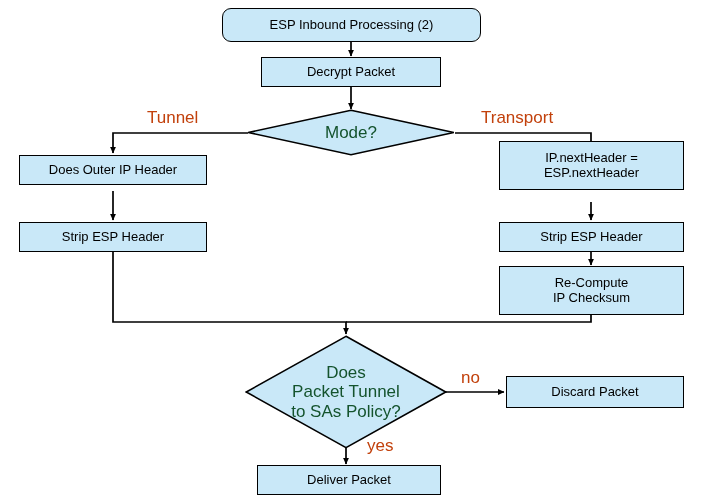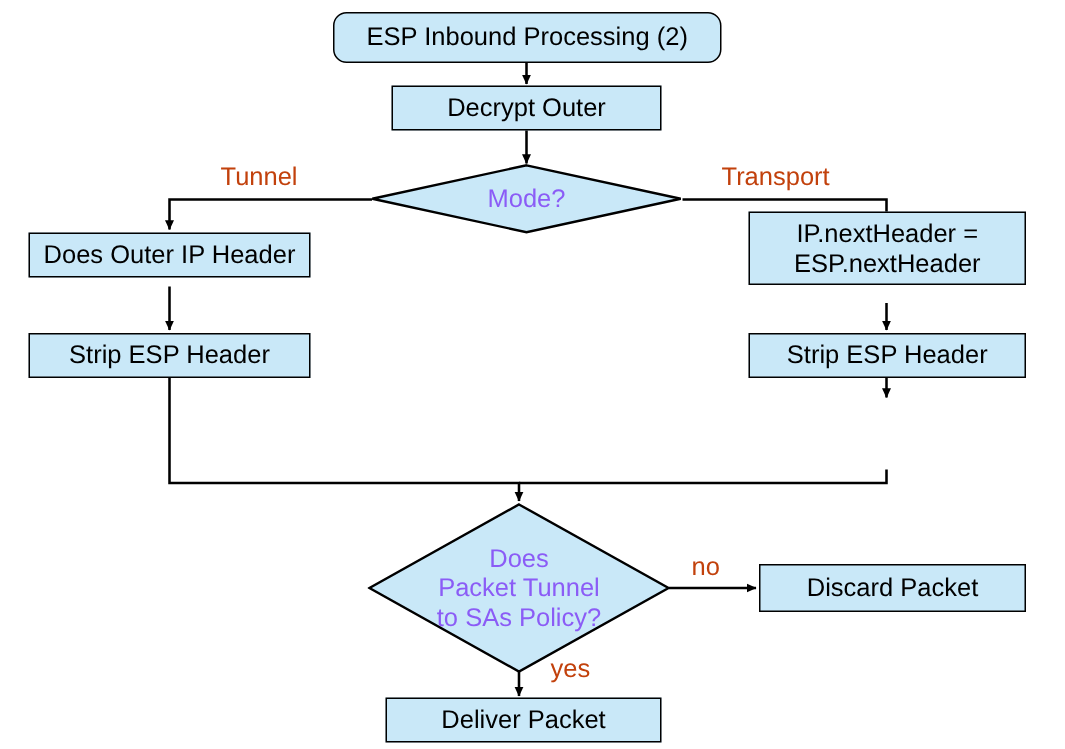--- a/index.html
+++ b/index.html
@@ -25,21 +25,21 @@
     height: 499px;
   }
   .node {
     position: absolute;
     box-sizing: border-box;
     display: flex;
     align-items: center;
     justify-content: center;
     text-align: center;
     color: #000000;
-    font-size: 17px;
+    font-size: 13px;
     line-height: 1.12;
     white-space: pre-line;
     z-index: 2;
   }
   .box {
     background: #c9e8f8;
     border: 1.4px solid #000000;
   }
   .box.rounded {
     border-radius: 9px;
@@ -58,21 +58,21 @@
     left: 0;
     top: 0;
     width: 100%;
     height: 100%;
     display: flex;
     align-items: center;
     justify-content: center;
     text-align: center;
     font-size: 17px;
     line-height: 1.14;
-    color: #8b5cf6;
+    color: #14532d;
     white-space: pre-line;
   }
   .edge-label {
     position: absolute;
     font-size: 17px;
     color: #c2410c;
     z-index: 3;
     white-space: nowrap;
   }
 </style>
@@ -108,41 +108,43 @@
       <path d="M591,313 L591,322 L346,322"></path>
 
       <path d="M446,392 L504,392" marker-end="url(#arrow)"></path>
 
       <path d="M346,448 L346,464" marker-end="url(#arrow)"></path>
     </g>
   </svg>
 
   <div class="node box rounded" style="left:222px; top:8px; width:259px; height:34px;">ESP Inbound Processing (2)</div>
 
-  <div class="node box" style="left:261px; top:57px; width:180px; height:30px;">Decrypt Outer</div>
+  <div class="node box" style="left:261px; top:57px; width:180px; height:30px;">Decrypt Packet</div>
 
   <div class="diamond-wrap" style="left:247px; top:109px; width:208px; height:47px;">
     <svg class="diamond-svg" width="208" height="47" viewBox="0 0 208 47">
       <polygon points="104,1.2 206.8,23.5 104,45.8 1.2,23.5" fill="#c9e8f8" stroke="#000000" stroke-width="1.6"></polygon>
     </svg>
     <div class="diamond-label">Mode?</div>
   </div>
 
   <div class="edge-label" style="left:147px; top:108px;">Tunnel</div>
   <div class="edge-label" style="left:481px; top:108px;text-align:right;">Transport</div>
 
   <div class="node box" style="left:19px; top:155px; width:188px; height:30px;">Does Outer IP Header</div>
 
   <div class="node box" style="left:19px; top:222px; width:188px; height:30px;">Strip ESP Header</div>
 
   <div class="node box" style="left:499px; top:141px; width:185px; height:49px;">IP.nextHeader =
 ESP.nextHeader</div>
 
   <div class="node box" style="left:499px; top:222px; width:185px; height:30px;">Strip ESP Header</div>
 
+  <div class="node box" style="left:499px; top:266px; width:185px; height:49px;">Re-Compute
+IP Checksum</div>
 
   <div class="diamond-wrap" style="left:245px; top:335px; width:202px; height:114px;">
     <svg class="diamond-svg" width="202" height="114" viewBox="0 0 202 114">
       <polygon points="101,1.3 200.7,57 101,112.7 1.3,57" fill="#c9e8f8" stroke="#000000" stroke-width="1.6"></polygon>
     </svg>
     <div class="diamond-label">Does
 Packet Tunnel
 to SAs Policy?</div>
   </div>
 

